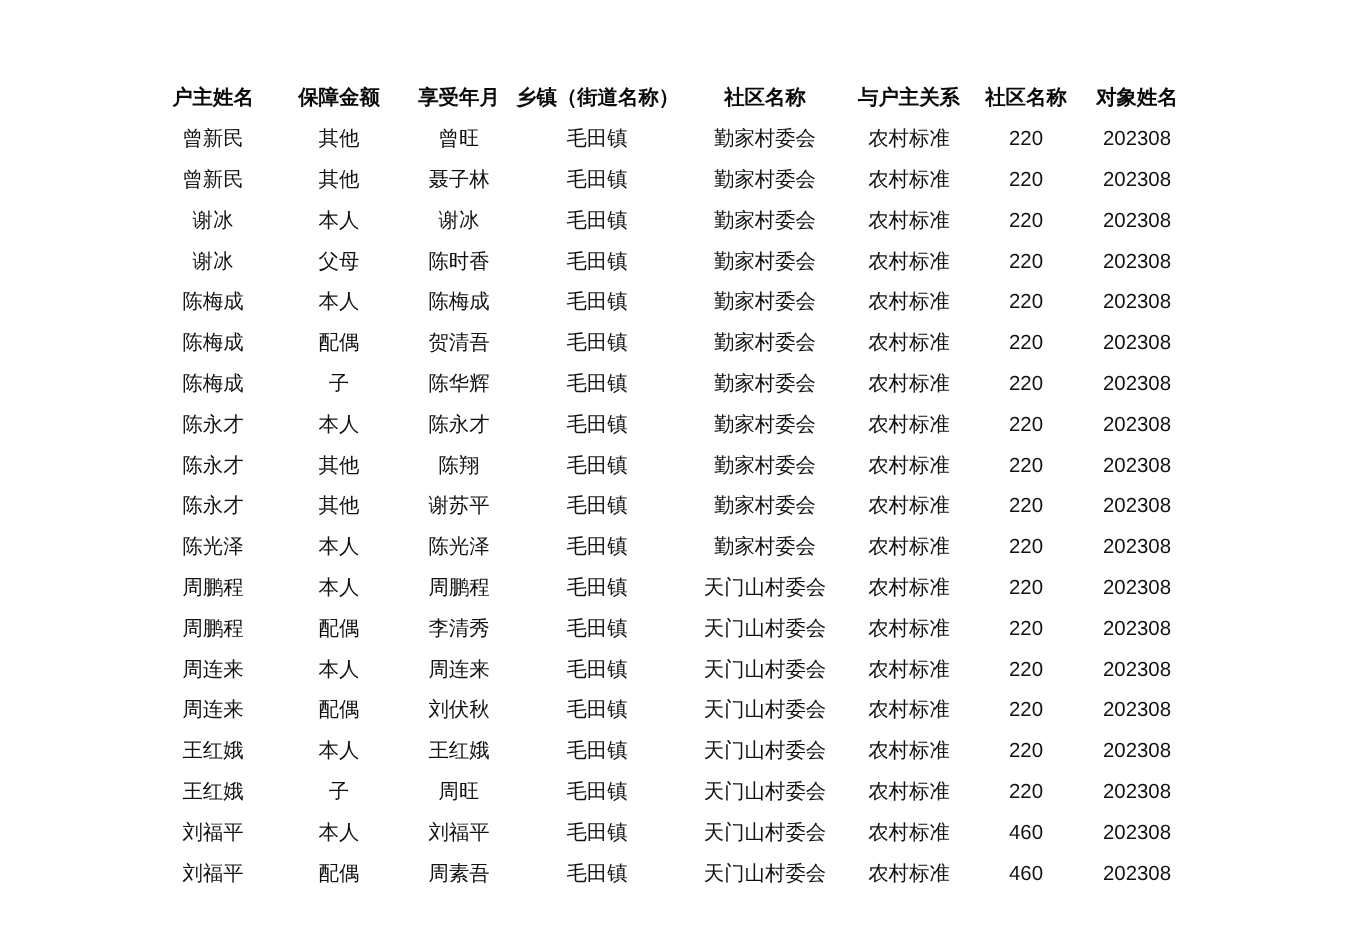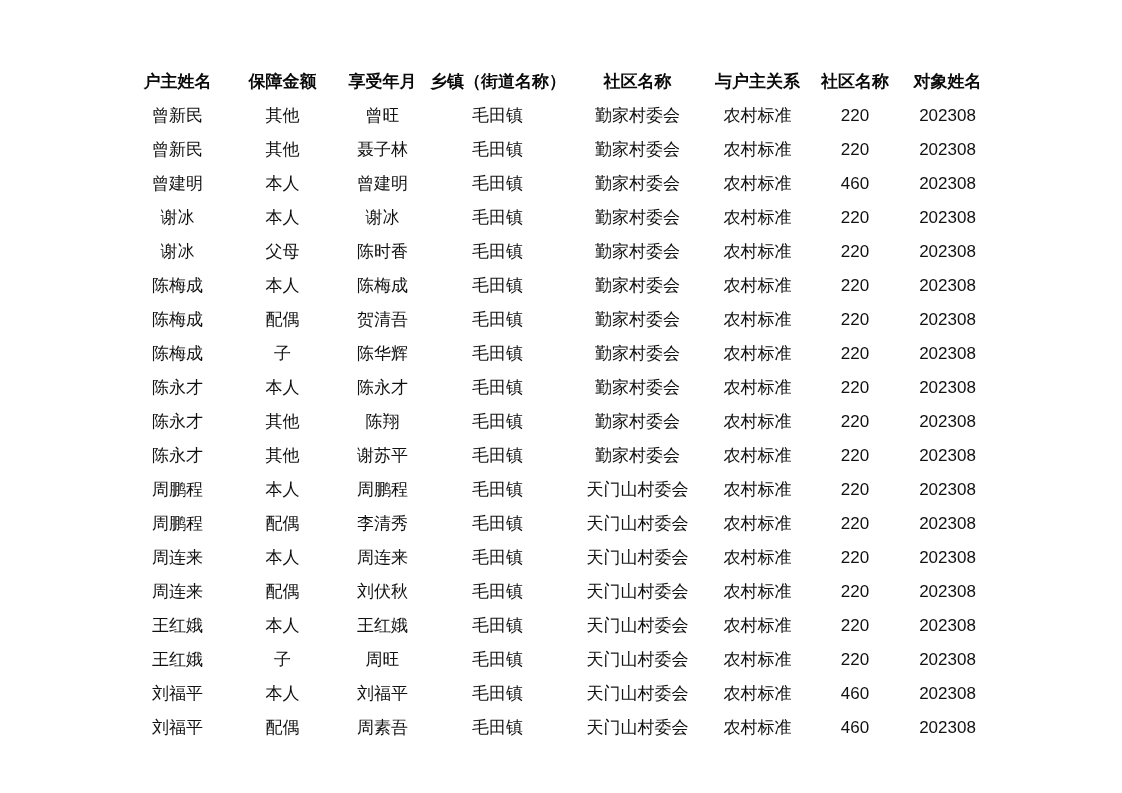--- a/index.html
+++ b/index.html
@@ -95,30 +95,20 @@
           <td>曾新民</td>
           <td>其他</td>
           <td>聂子林</td>
           <td>毛田镇</td>
           <td>勤家村委会</td>
           <td>农村标准</td>
           <td>220</td>
           <td>202308</td>
         </tr>
         <tr>
-          <td>曾建明</td>
-          <td>本人</td>
-          <td>曾建明</td>
-          <td>毛田镇</td>
-          <td>勤家村委会</td>
-          <td>农村标准</td>
-          <td>460</td>
-          <td>202308</td>
-        </tr>
-        <tr>
           <td>谢冰</td>
           <td>本人</td>
           <td>谢冰</td>
           <td>毛田镇</td>
           <td>勤家村委会</td>
           <td>农村标准</td>
           <td>220</td>
           <td>202308</td>
         </tr>
         <tr>
@@ -178,20 +168,30 @@
           <td>毛田镇</td>
           <td>勤家村委会</td>
           <td>农村标准</td>
           <td>220</td>
           <td>202308</td>
         </tr>
         <tr>
           <td>陈永才</td>
           <td>其他</td>
           <td>谢苏平</td>
+          <td>毛田镇</td>
+          <td>勤家村委会</td>
+          <td>农村标准</td>
+          <td>220</td>
+          <td>202308</td>
+        </tr>
+        <tr>
+          <td>陈光泽</td>
+          <td>本人</td>
+          <td>陈光泽</td>
           <td>毛田镇</td>
           <td>勤家村委会</td>
           <td>农村标准</td>
           <td>220</td>
           <td>202308</td>
         </tr>
         <tr>
           <td>周鹏程</td>
           <td>本人</td>
           <td>周鹏程</td>

